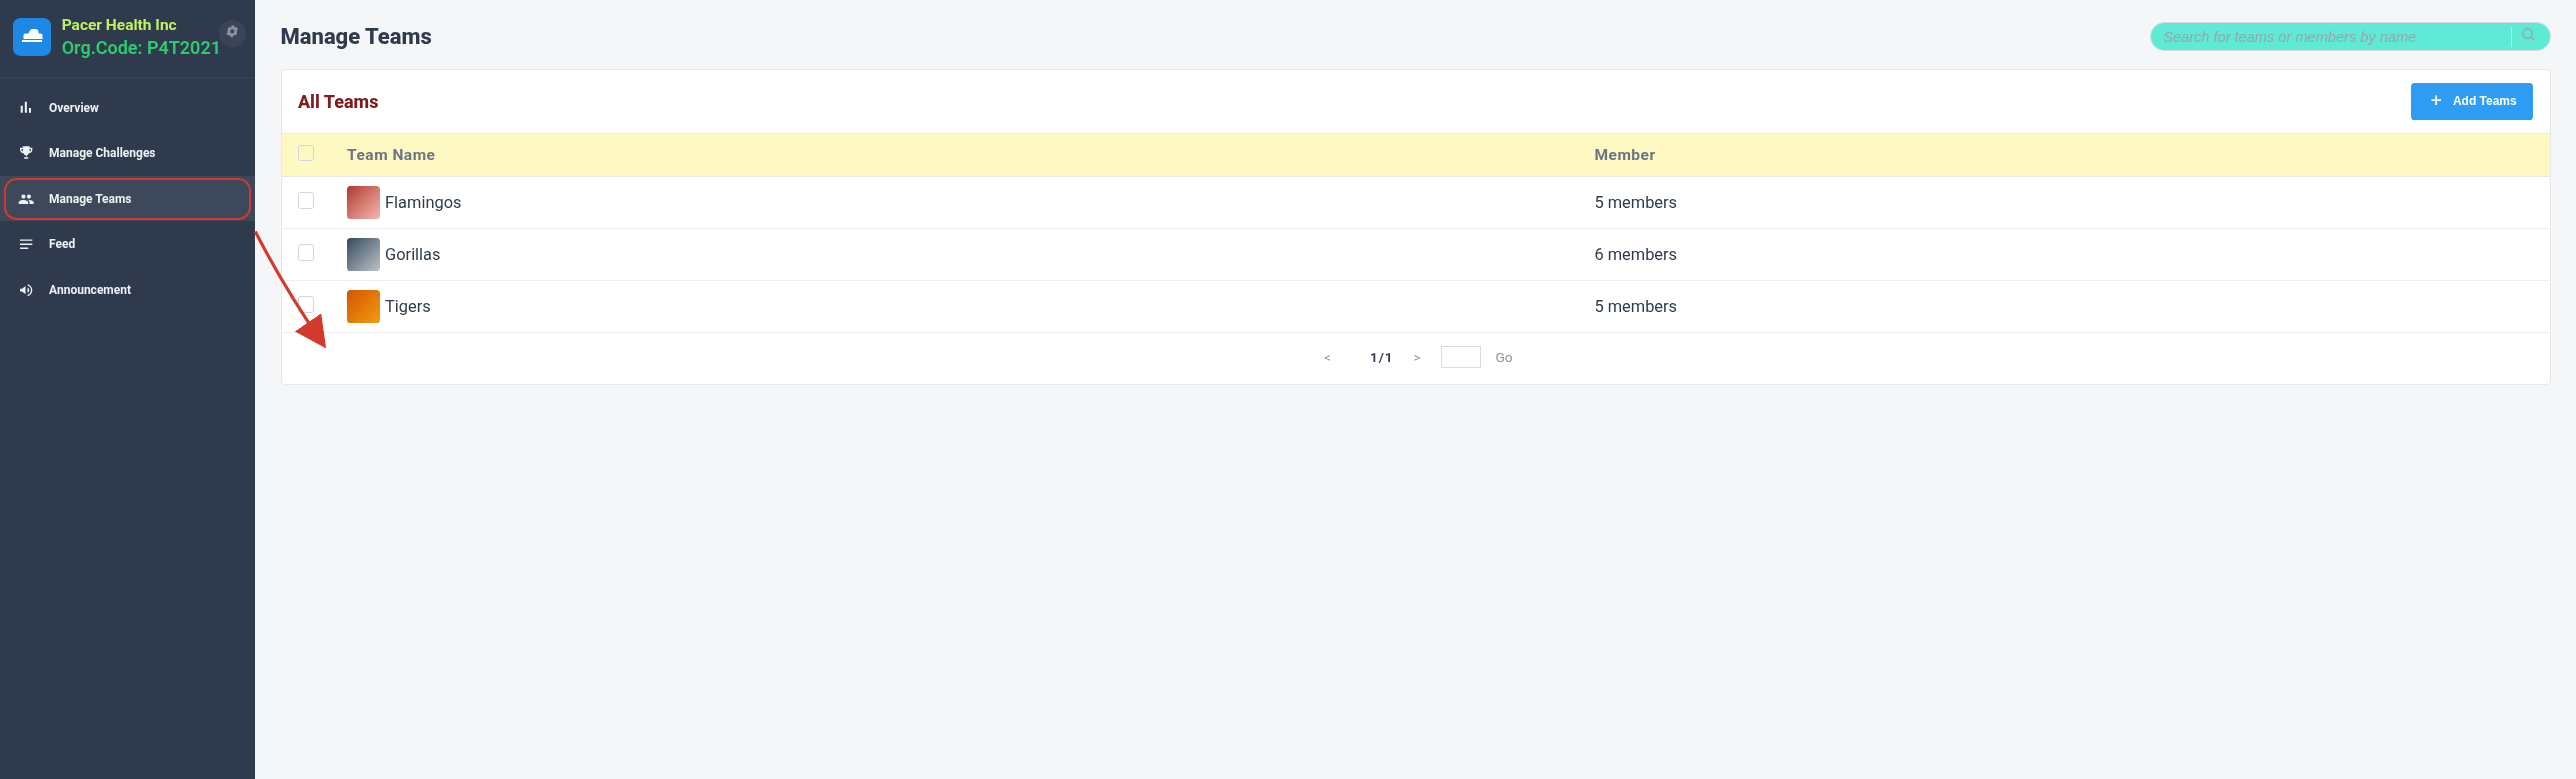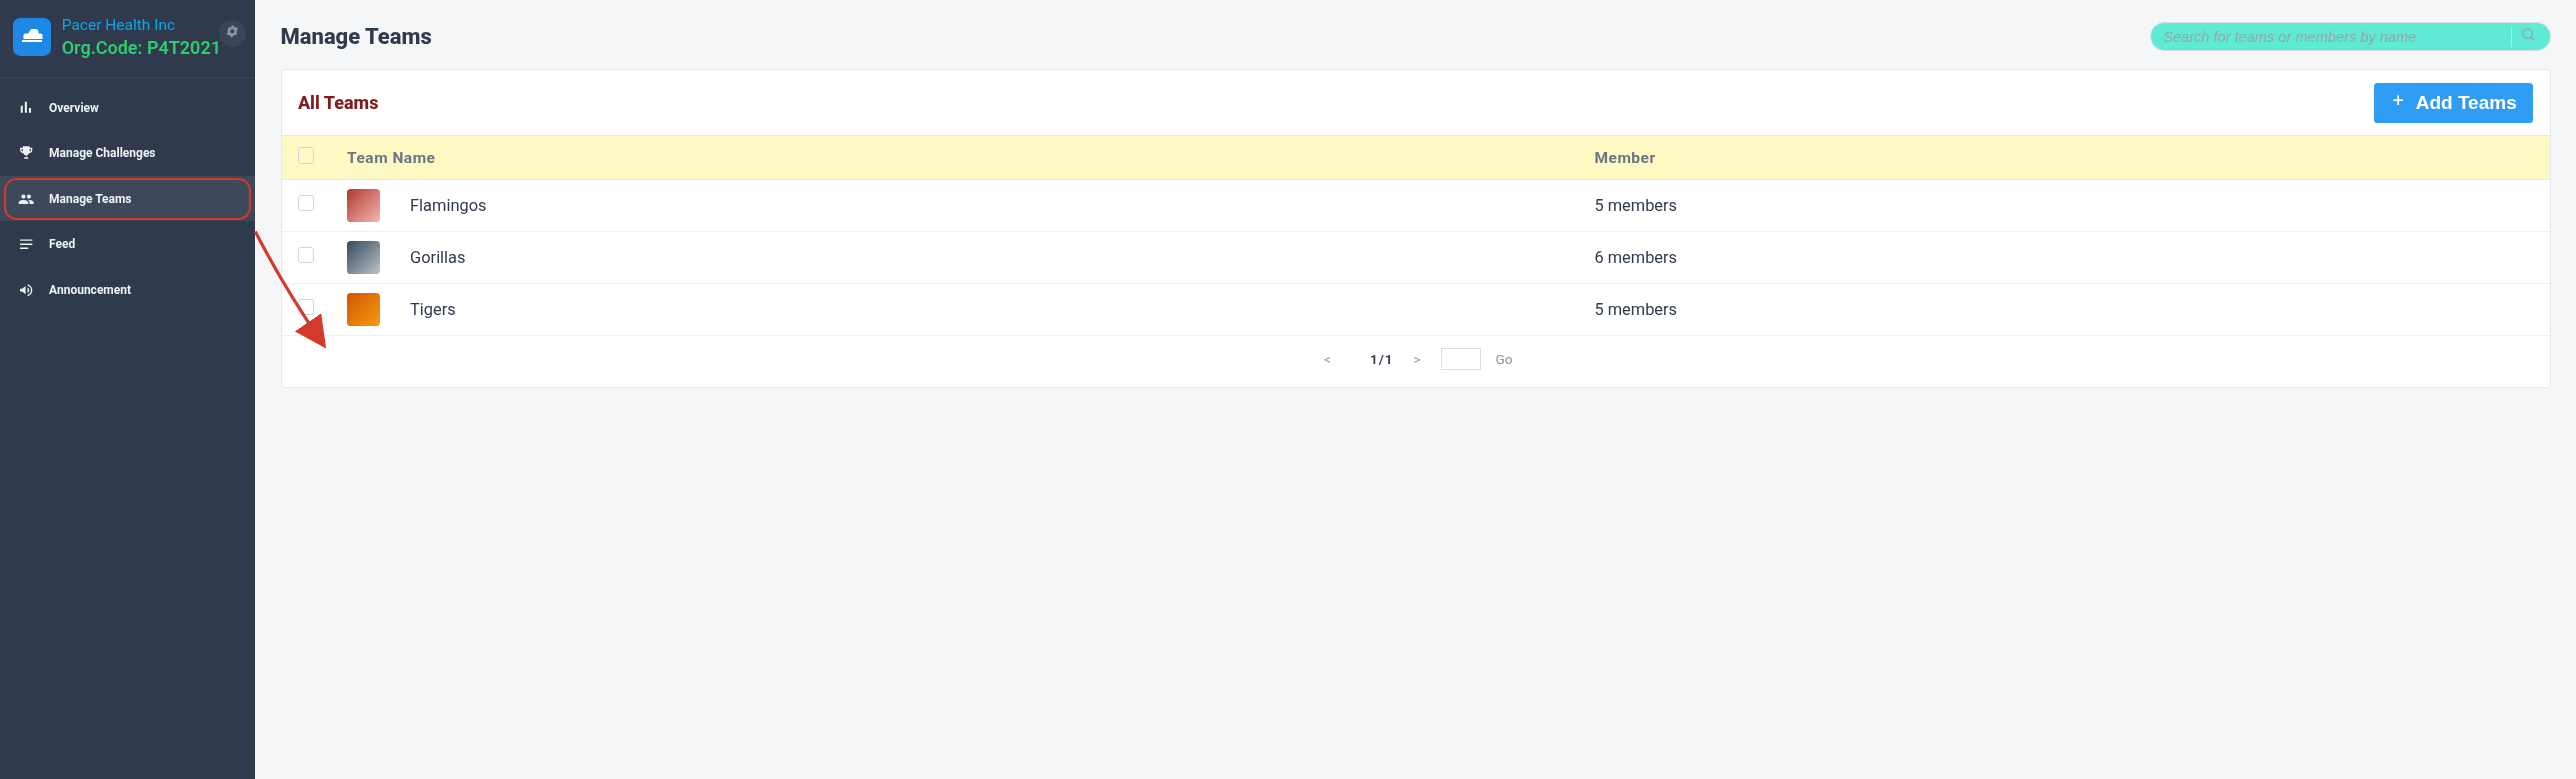--- a/index.html
+++ b/index.html
@@ -34,21 +34,21 @@
     background: #1e88e5;
     border-radius: 7.3px;
     display: flex;
     align-items: center;
     justify-content: center;
     margin-right: 11px;
     flex-shrink: 0;
   }
   .org-logo svg { width: 24px; height: 24px; }
   .org-text { line-height: 1.2; }
-  .org-name { font-size: 15.5px; font-weight: 400; color: #0ea5e9; }
+  .org-name { font-size: 15.5px; font-weight: 700; color: #bef264; }
   .org-code { font-size: 18px; font-weight: 600; color: #2ecc71; margin-top: 1.8px; }
   .gear-btn {
     position: absolute;
     right: 9px;
     top: 20px;
     width: 27px;
     height: 27px;
     border-radius: 50%;
     background: #3a4657;
     display: flex;
@@ -147,21 +147,21 @@
   .card-title { font-size: 18px; font-weight: 800; color: #7f1d1d; }
   .add-btn {
     display: inline-flex;
     align-items: center;
     gap: 9px;
     background: #2f9df4;
     color: #fff;
     border: none;
     border-radius: 3.6px;
     padding: 9px 16.4px;
-    font-size: 19px;
+    font-size: 12px;
     font-weight: 700;
     cursor: pointer;
   }
   .add-btn svg { width: 16.4px; height: 16.4px; }
   table.teams {
     width: 100%;
     border-collapse: collapse;
   }
   table.teams thead th {
     text-align: left;
@@ -181,21 +181,21 @@
     vertical-align: middle;
   }
   .chk {
     width: 16.4px;
     height: 16.4px;
     border: 1.8px solid #cfd5dd;
     border-radius: 2.7px;
     display: inline-block;
     cursor: pointer;
   }
-  .name-cell { display: flex; align-items: center; gap: 30px; text-align: right; }
+  .name-cell { display: flex; align-items: center; gap: 5px; text-align: right; }
   .avatar {
     width: 33px; height: 33px; border-radius: 3.6px;
     display: inline-block; flex-shrink: 0;
     background-size: cover;
   }
   .av-flamingo { background: linear-gradient(135deg,#b03a2e,#f5b7b1); }
   .av-giraffe  { background: linear-gradient(135deg,#a07d2e,#f0e68c); }
   .av-gorilla  { background: linear-gradient(135deg,#34495e,#bdc3c7); }
   .av-tiger    { background: linear-gradient(135deg,#d35400,#f39c12); }
   .pager {

